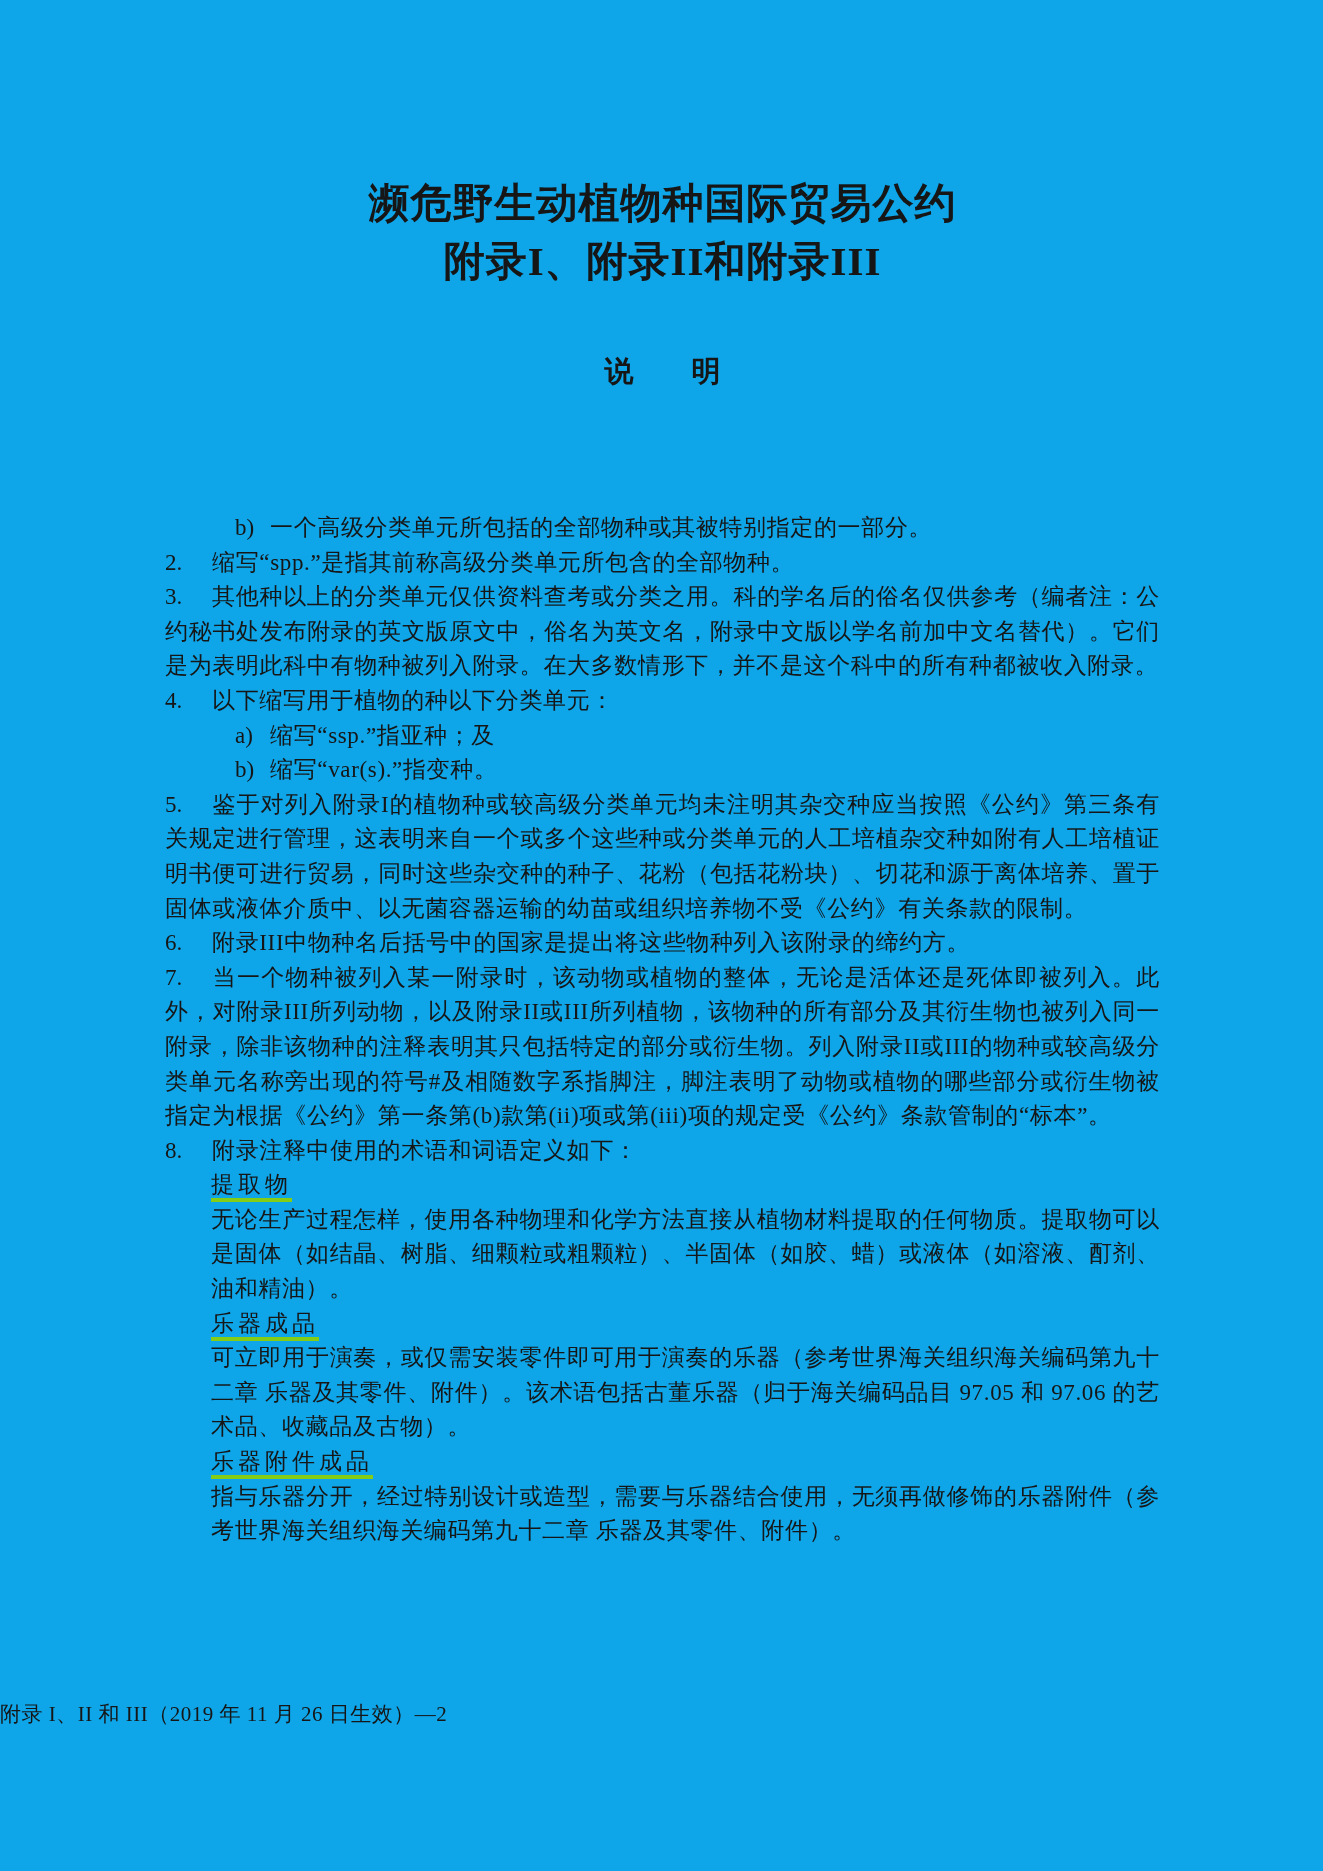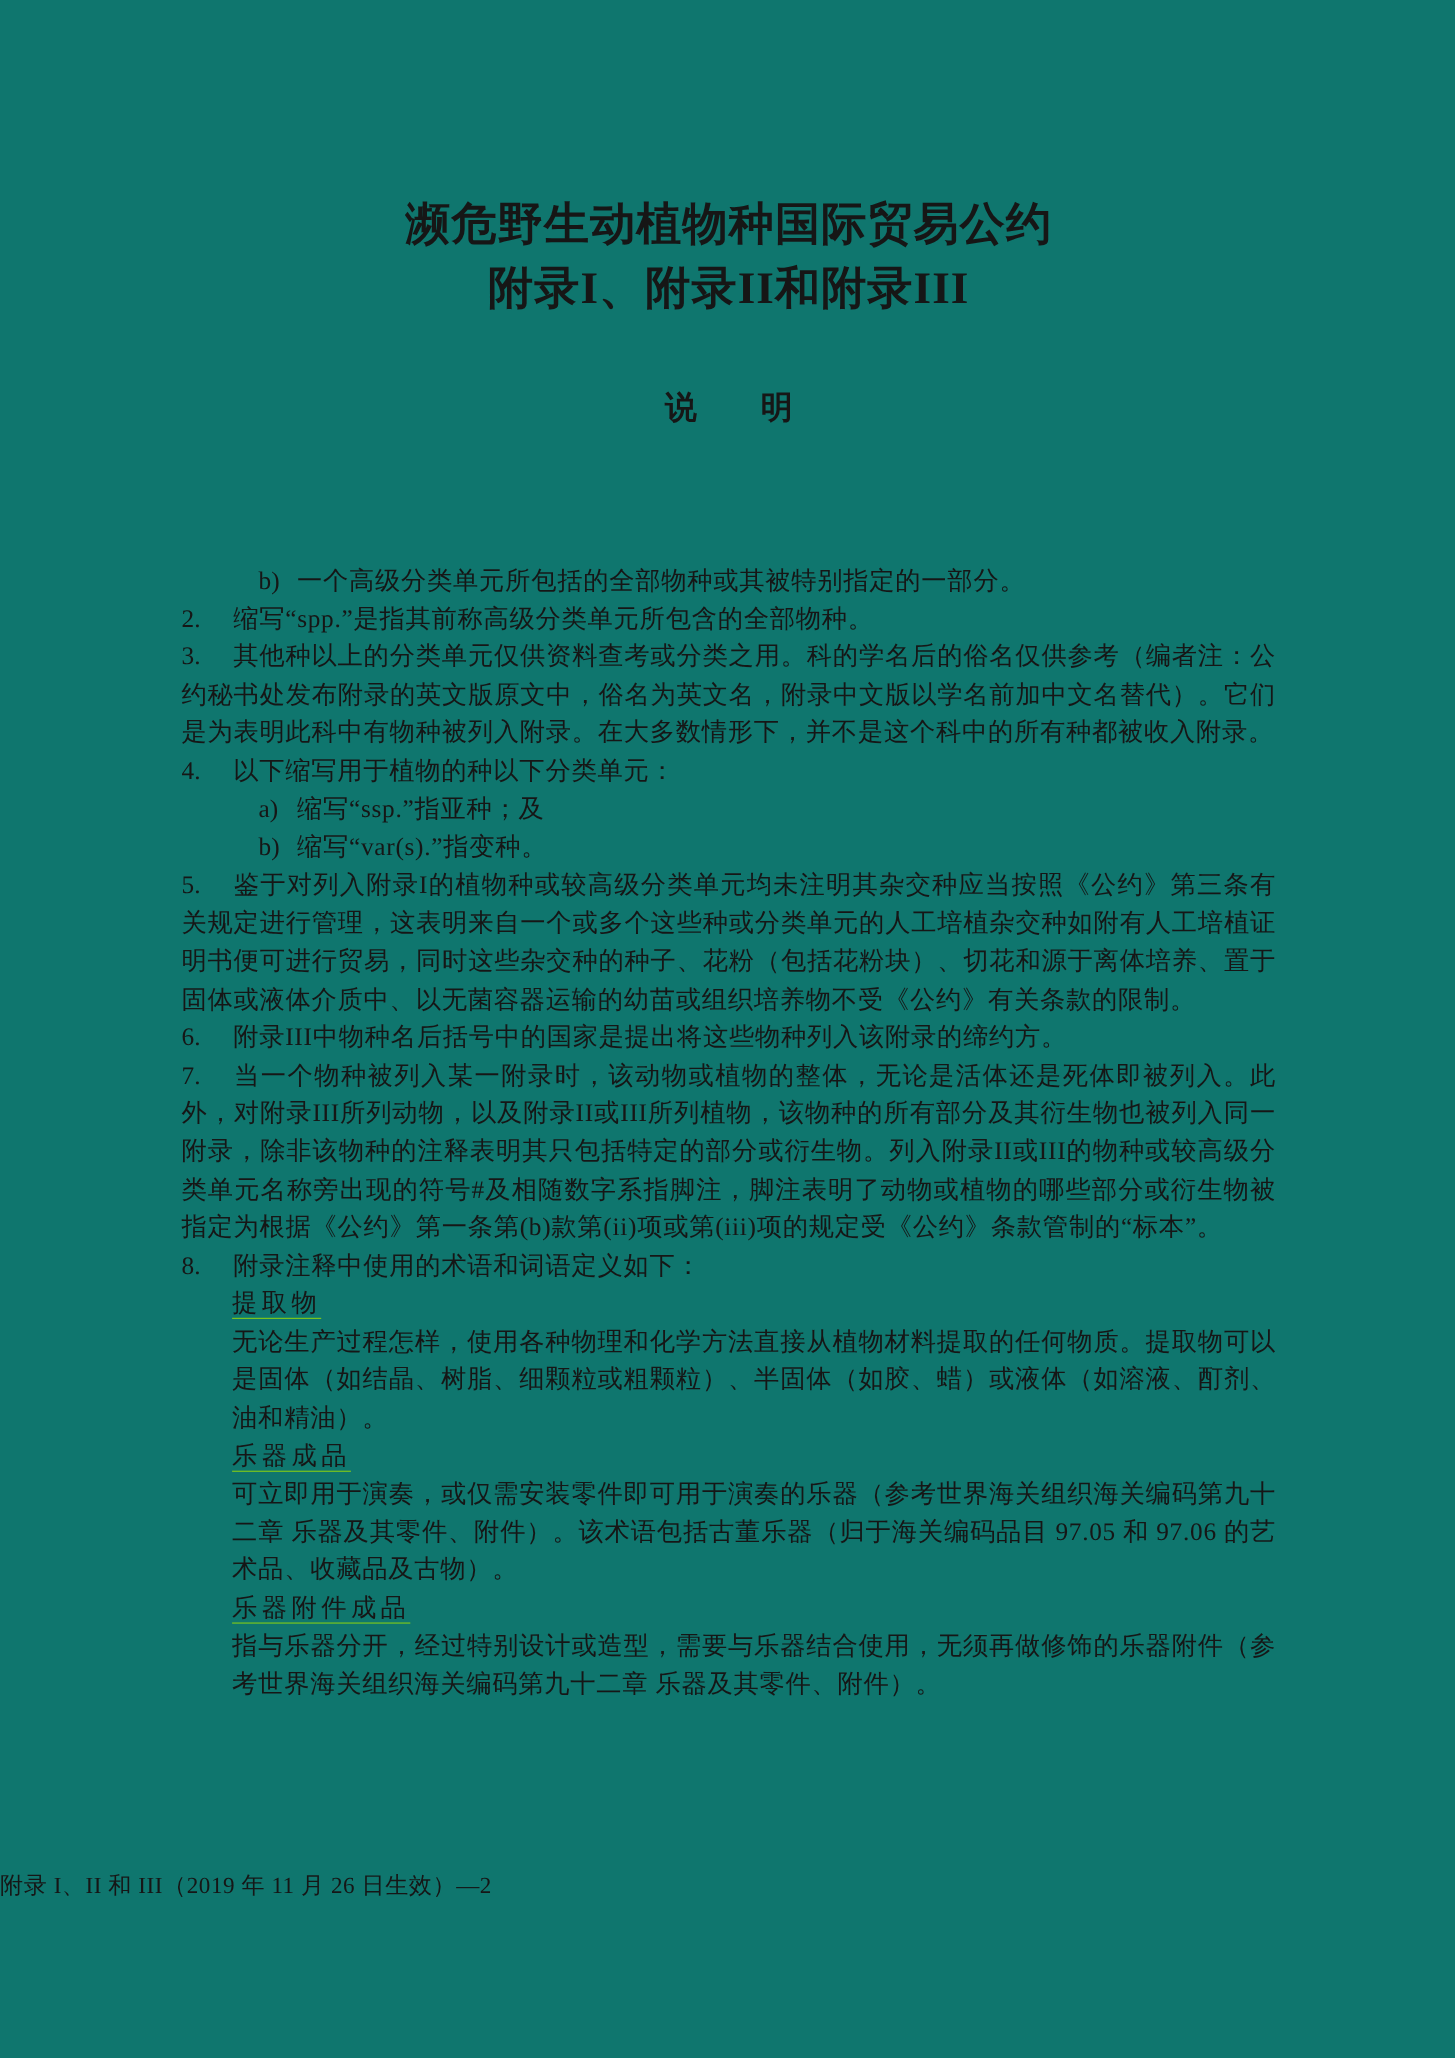--- a/index.html
+++ b/index.html
@@ -10,21 +10,21 @@
     background: #ffffff;
     color: #161616;
     font-family: "Liberation Serif", "DejaVu Serif", serif;
   }
   .page {
     position: relative;
     width: 1323px;
     height: 1871px;
     padding: 176px 163px 0 165px;
     overflow: hidden;
-    background: #0f766e;
+    background: #0ea5e9;
   }
   .doc-header { text-align: center; }
   .doc-title {
     font-size: 41px;
     font-weight: 700;
     line-height: 55px;
     margin: 0;
     letter-spacing: 1px;
   }
   .doc-subtitle {
@@ -58,21 +58,21 @@
     display: inline-block;
     width: 47px;
     letter-spacing: 0;
   }
   .subitem { margin: 0; padding-left: 70px; }
   .sub-label { display: inline-block; width: 35px; letter-spacing: 0; }
   .definitions { margin-left: 46px; }
   .def-term { margin: 0; }
   .def-term-text {
     letter-spacing: 4px;
-    border-bottom: 1px solid #84cc16;
+    border-bottom: 4px solid #84cc16;
     padding-bottom: 1px;
   }
   .def-body { margin: 0; text-align: justify; }
   .doc-footer {
     position: absolute;
     left: 0;
     top: 1700px;
     width: 100%;
     text-align: left;
     font-size: 21px;

